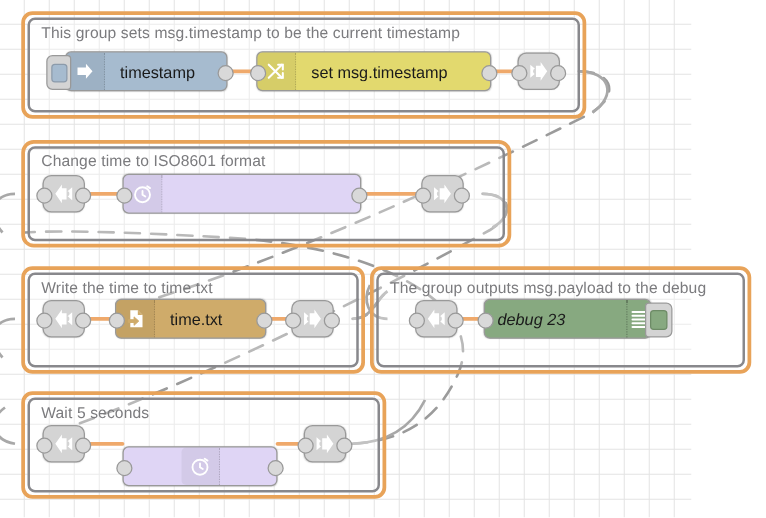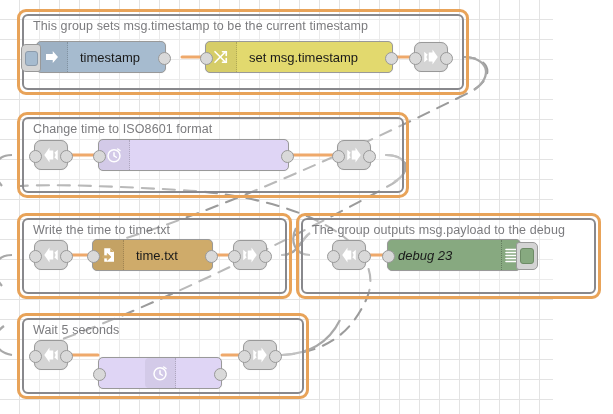--- a/index.html
+++ b/index.html
@@ -156,21 +156,21 @@
       <line x1="222" y1="355" x2="243" y2="355"></line>
     </g>
   </svg>
 
   <div class="group" style="left:17px;top:9px;width:452px;height:86px;">
     <div class="group-inner">
       <div class="group-label">This group sets msg.timestamp to be the current timestamp</div>
     </div>
   </div>
 
-  <div class="node inject" style="left:36px;top:41px;width:130px;">
+  <div class="node inject" style="left:52px;top:41px;width:130px;">
     <div class="inject-btn">
         <i></i>
       </div>
     <div class="icon-box">
       <svg class="gly" width="18" height="18" viewBox="0 0 24 24">
         <path d="M4 8h9V4l7 8-7 8v-4H4z" fill="#fff"></path>
       </svg>
     </div>
     <div class="label">timestamp</div>
     <div class="port out round"></div>

